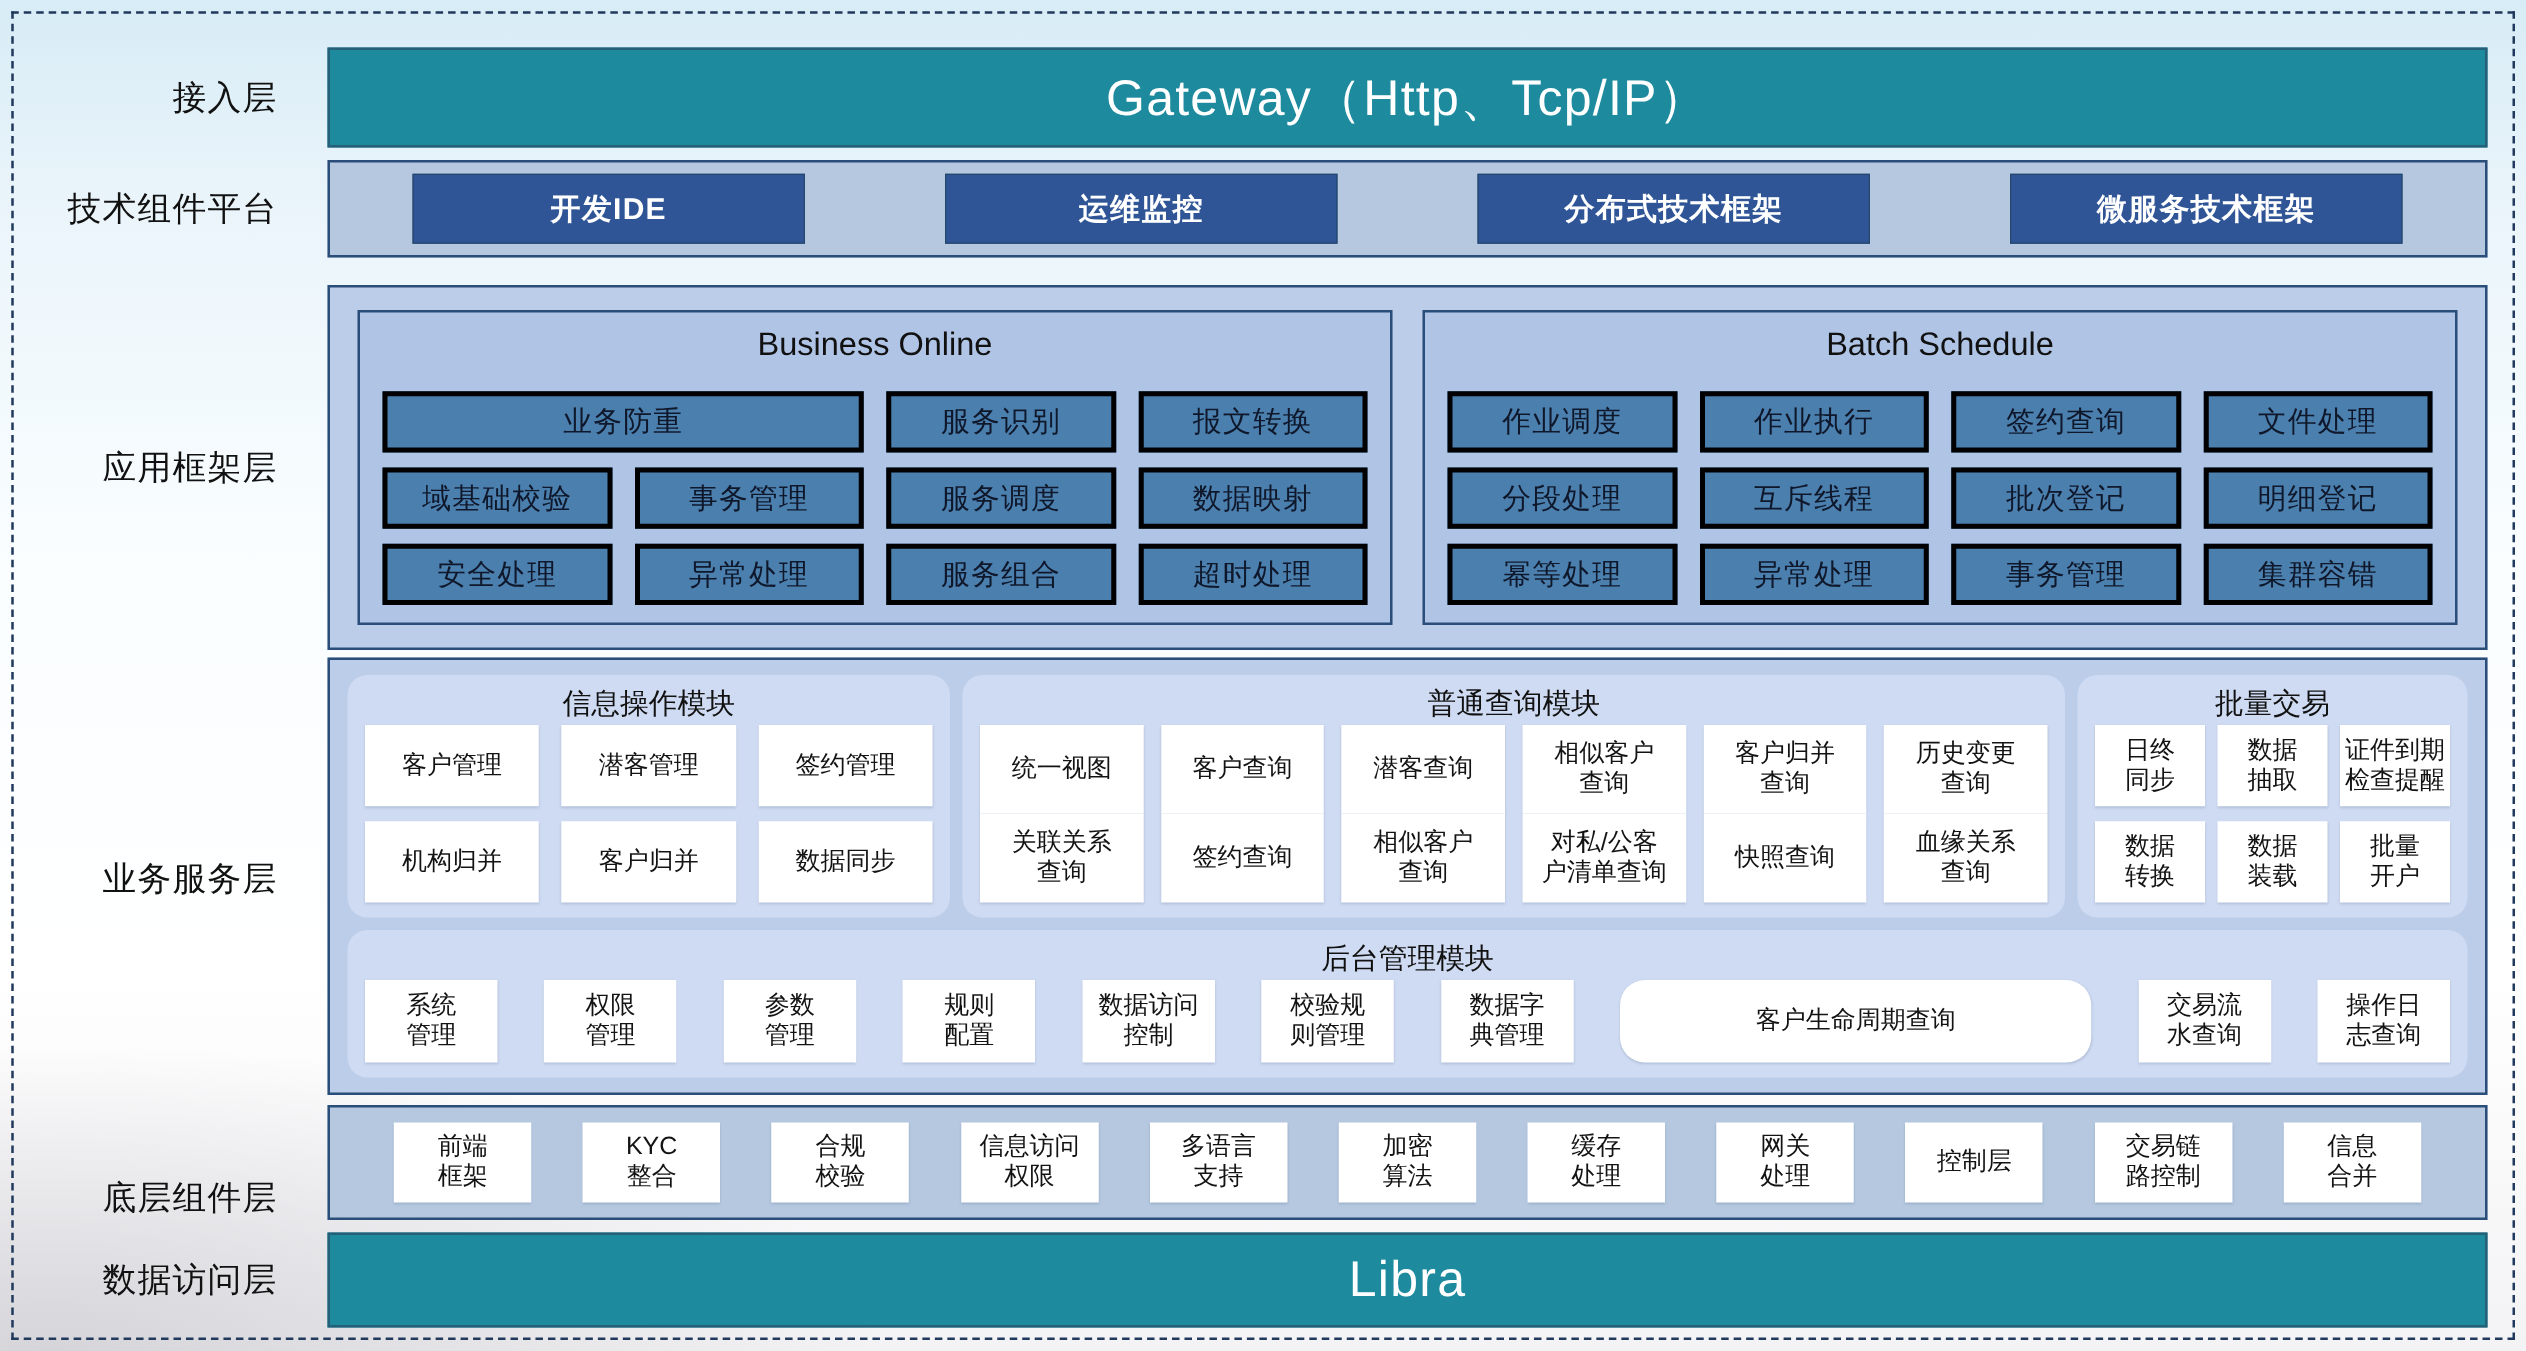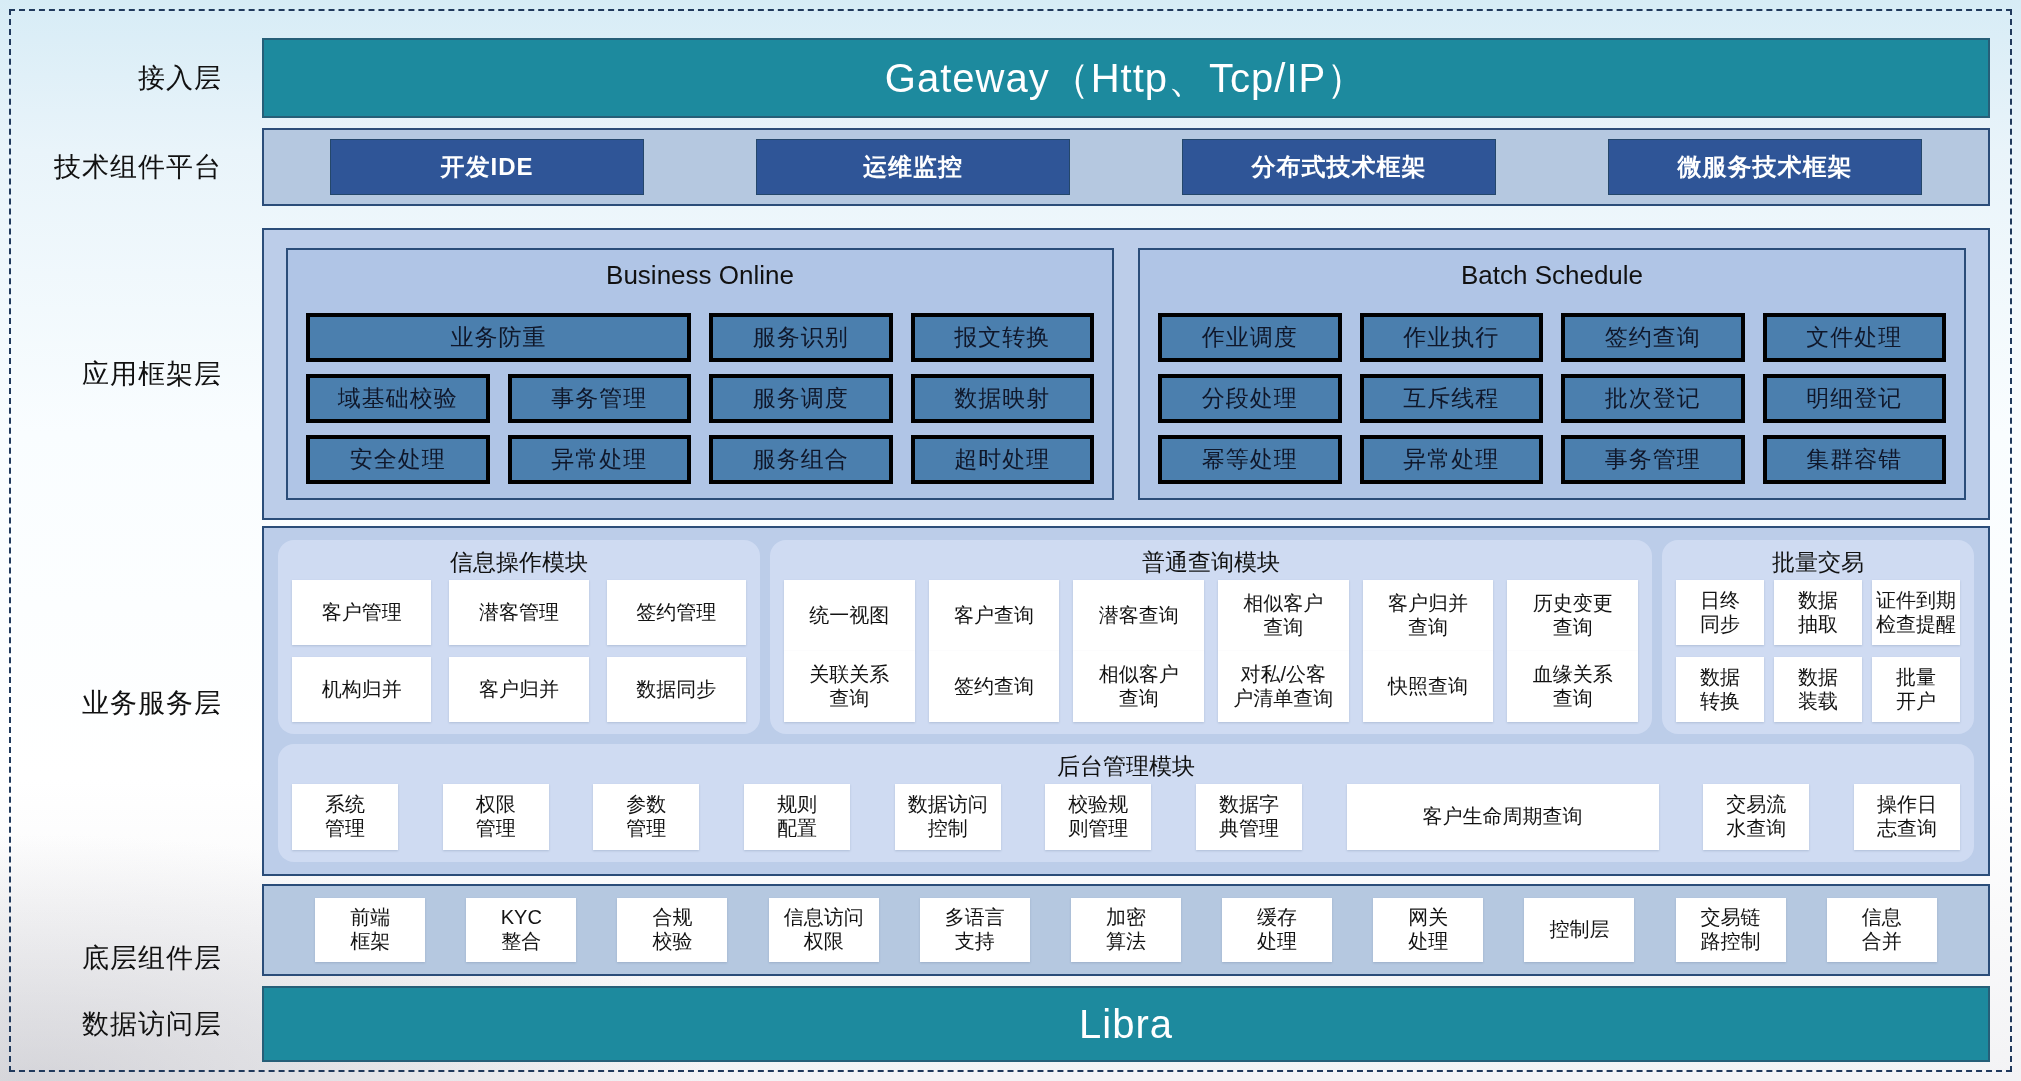--- a/index.html
+++ b/index.html
@@ -69,21 +69,21 @@
   .mod-batch{width:312px;}
   .mod-batch .module-grid{grid-template-columns:repeat(3,1fr);gap:12px 10px;}
   .wbox{
     background:#ffffff;color:#131313;font-size:20px;line-height:1.18;box-sizing:border-box;
     display:flex;align-items:center;justify-content:center;text-align:center;
     white-space:pre-line;box-shadow:0 1px 2px rgba(40,60,100,0.18);
   }
   .admin{height:118px;}
   .admin-items{flex:1;display:flex;justify-content:space-between;align-items:stretch;}
   .abox{width:106px;}
-  .abox.wide{width:312px;}
+  .abox.wide{width:377px;border-radius:20px;}
 
   .base-band{top:884px;height:92px;display:flex;align-items:center;justify-content:space-evenly;padding:0 10px;}
   .bbox{width:110px;height:64px;font-size:20px;}
 </style>
 </head>
 <body>
 
 <div class="canvas">
   <div class="dashed-frame"></div>
 

